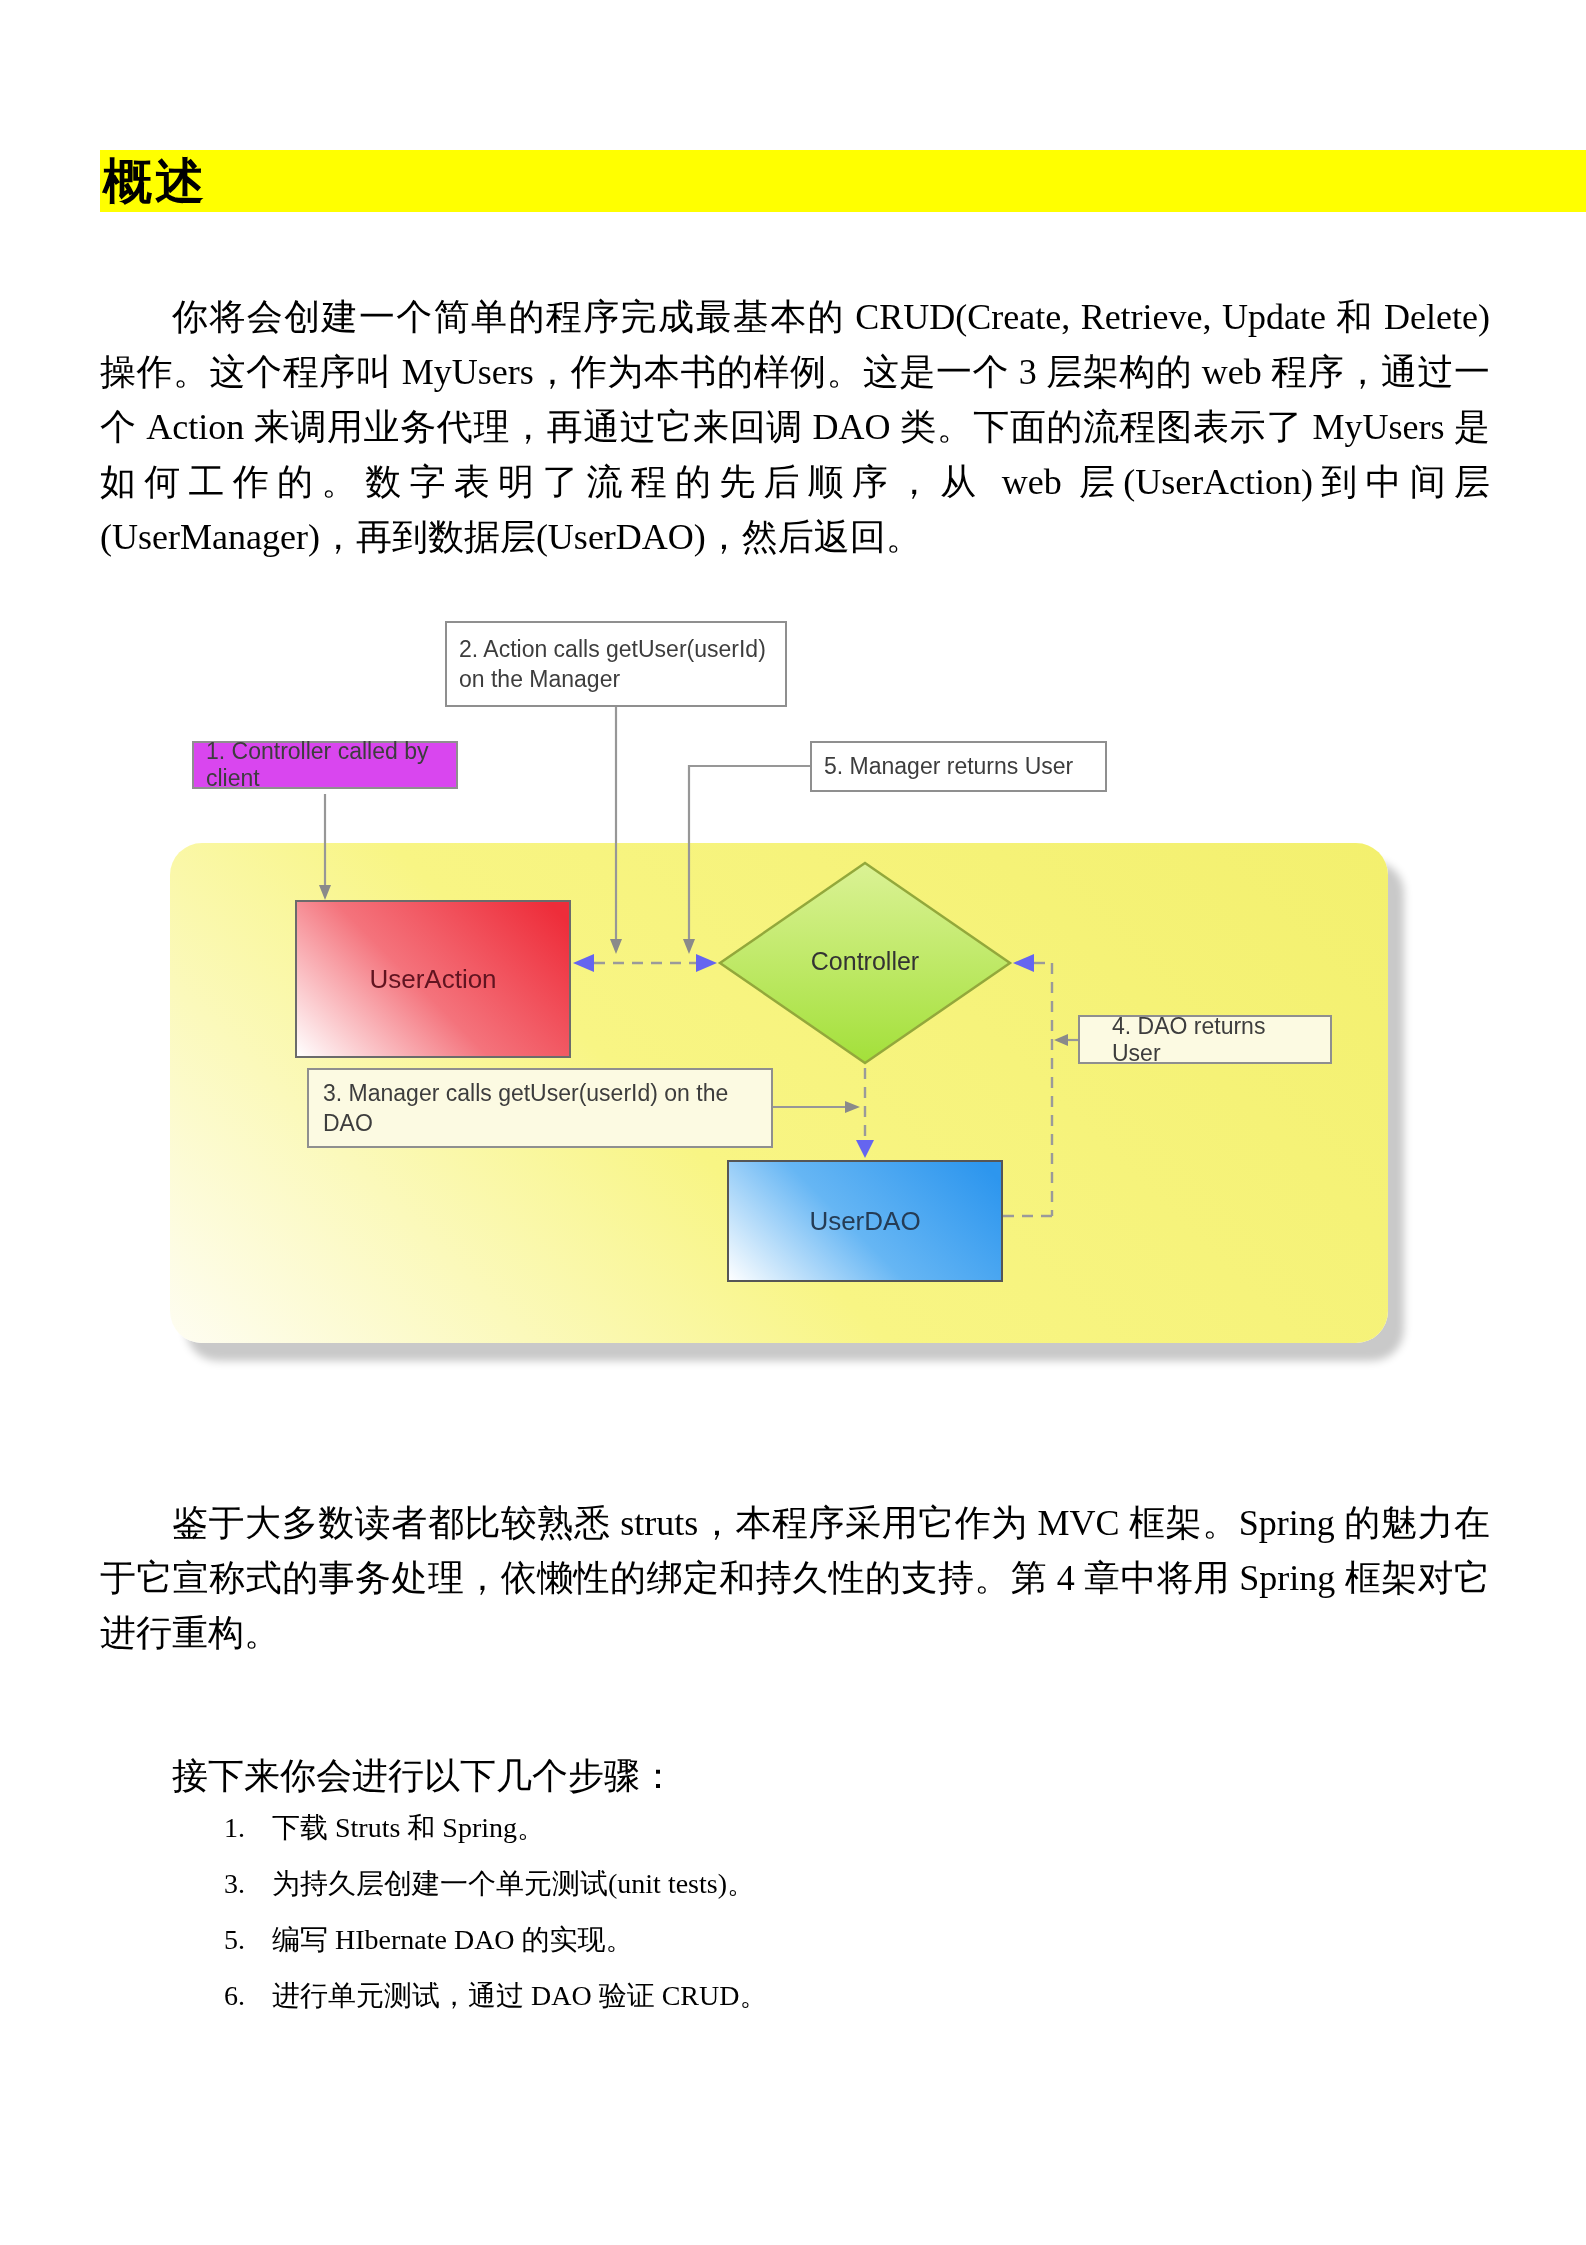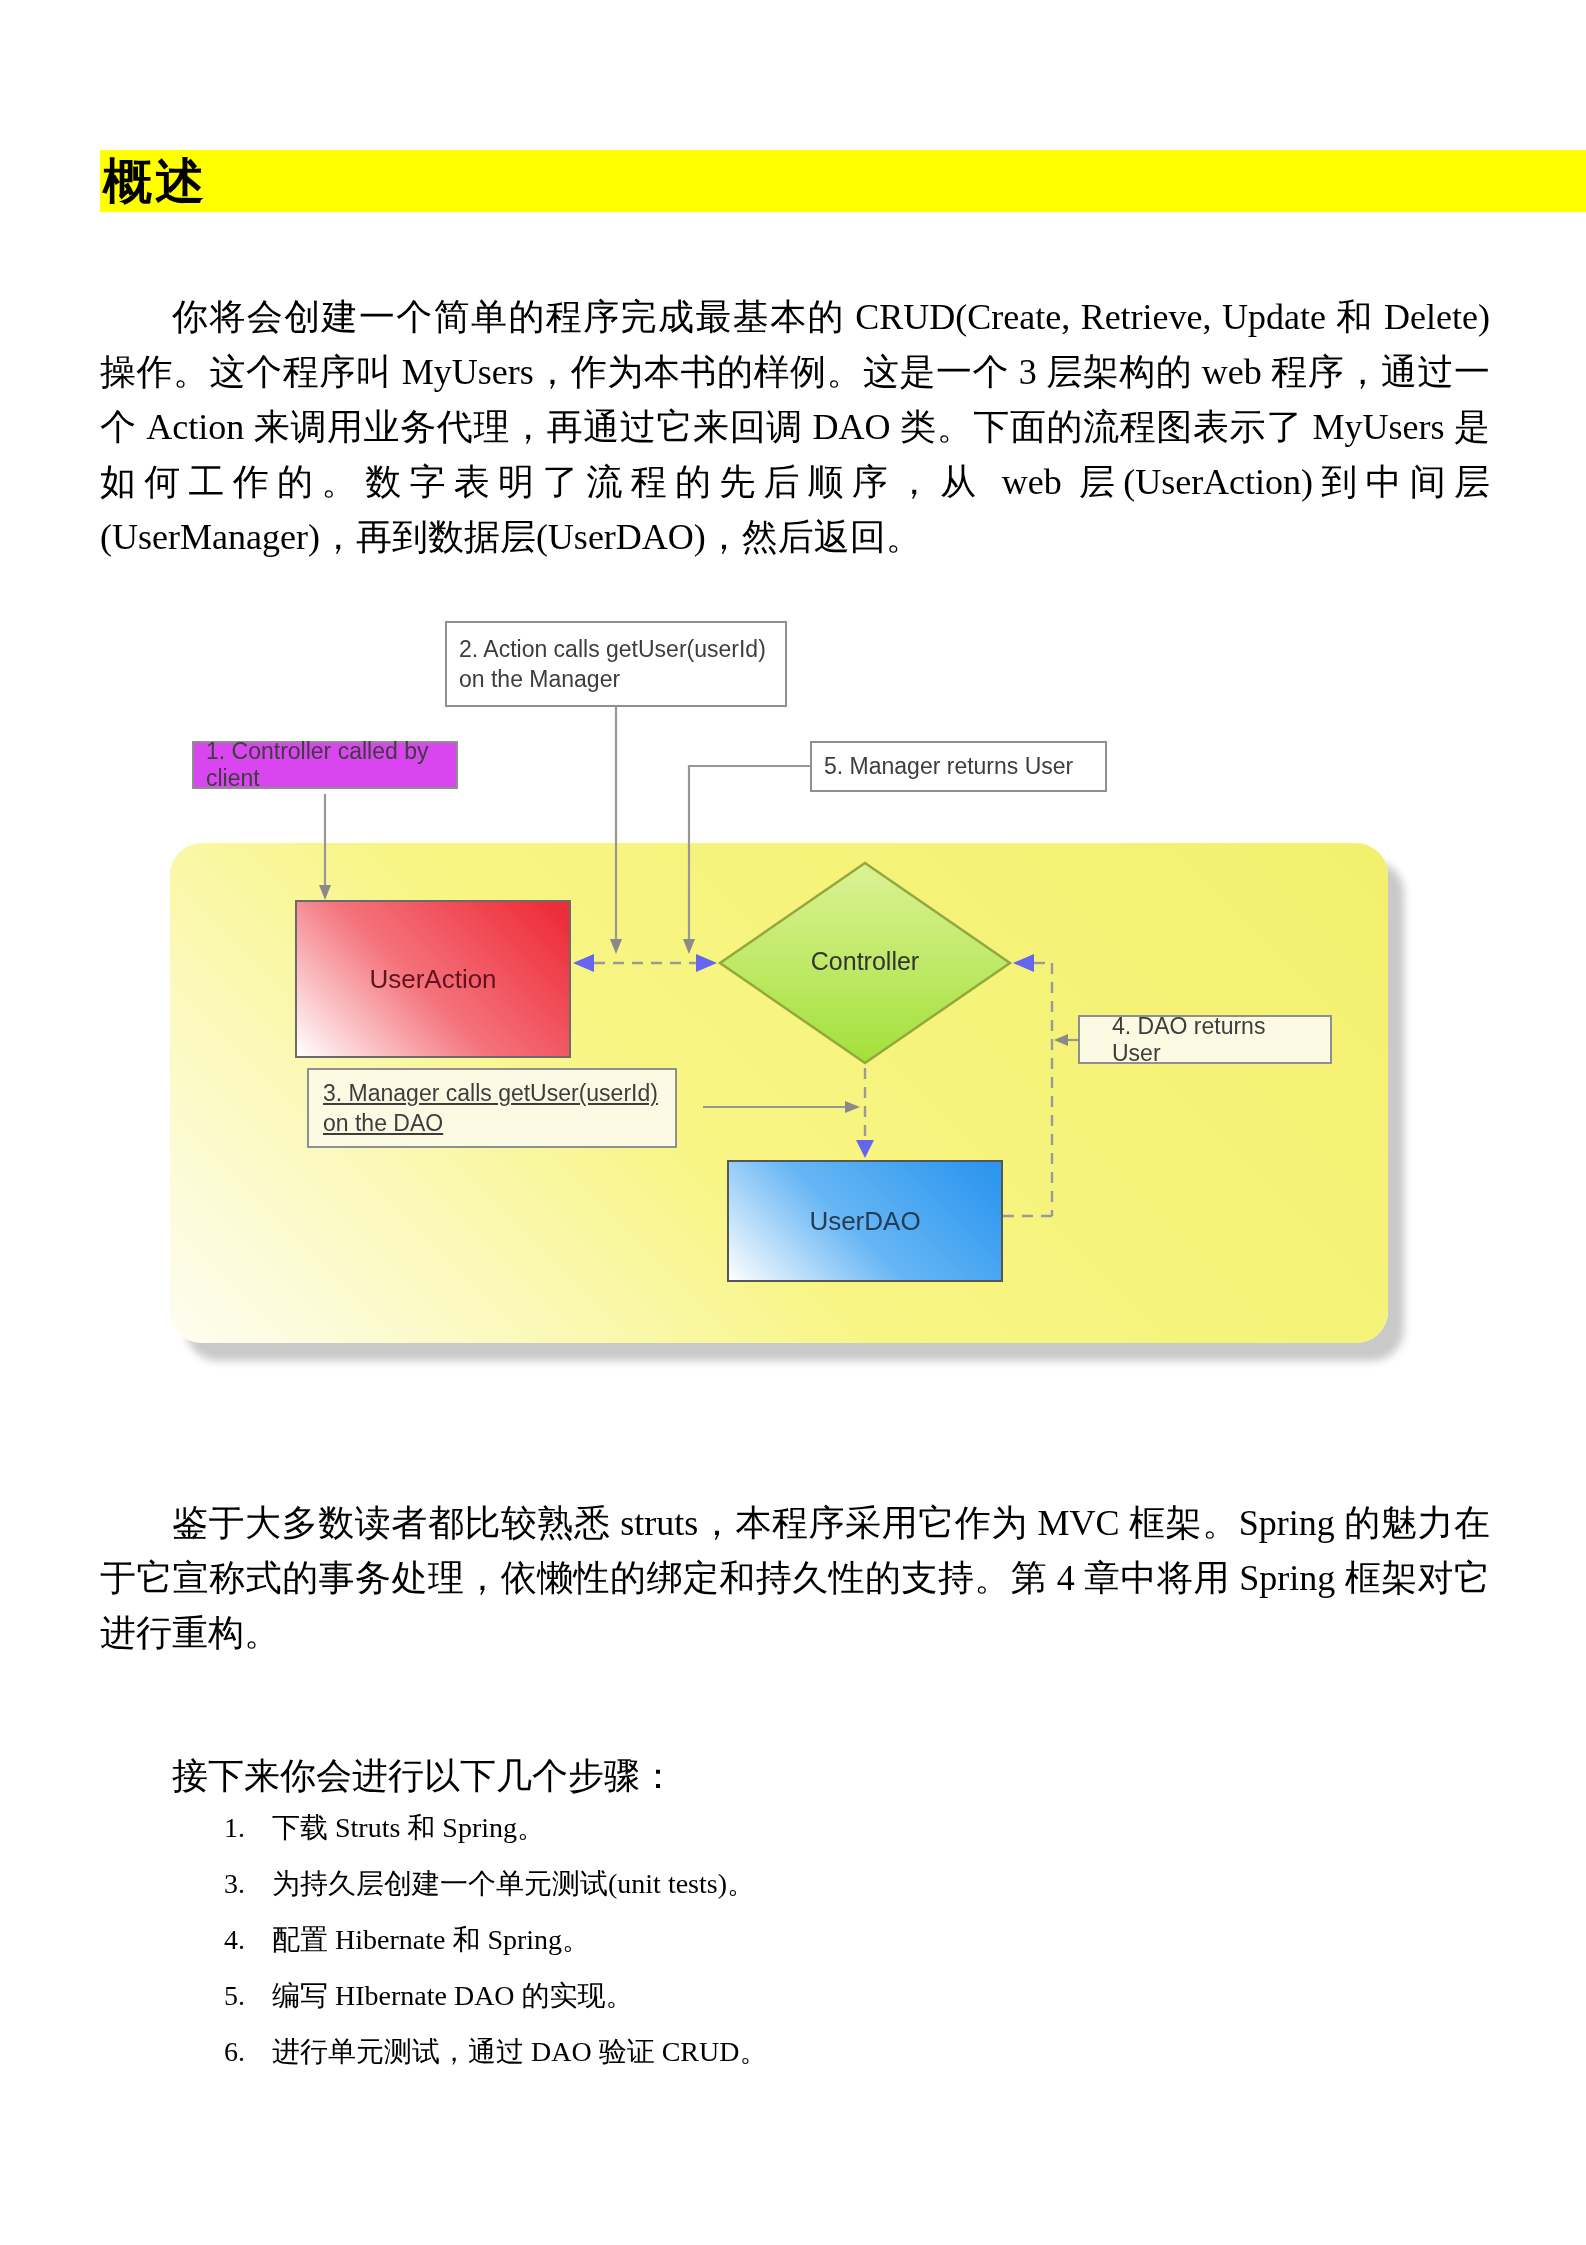--- a/index.html
+++ b/index.html
@@ -46,21 +46,21 @@
   .ah-blue { fill:#6565f0; }
 
   .callout {
     position:absolute; box-sizing:border-box; border:2px solid #8f8f8f;
     font-family:"Liberation Sans","DejaVu Sans",sans-serif; color:#3d3d3d;
     display:flex; align-items:center; font-size:23px;
   }
   .c1 { left:192px;  top:741px;  width:266px; height:48px; background:#d946ef; padding:0 12px; }
   .c2 { left:445px;  top:621px;  width:342px; height:86px; background:#ffffff; padding:0 12px; line-height:30px; }
   .c5 { left:810px;  top:741px;  width:297px; height:51px; background:#ffffff; padding:0 12px; }
-  .c3 { left:307px;  top:1068px; width:370px; height:80px; background:#fcfae2; padding:0 14px; line-height:30px;text-decoration:underline; }
+  .c3 { left:307px;  top:1068px; width:466px; height:80px; background:#fcfae2; padding:0 14px; line-height:30px; }
   .c4 { left:1078px; top:1015px; width:254px; height:49px; background:#fcfae2; padding:0 32px; }
 
   .node {
     position:absolute; box-sizing:border-box;
     display:flex; align-items:center; justify-content:center;
     font-family:"Liberation Sans","DejaVu Sans",sans-serif; font-size:26px;
   }
   .node-action {
     left:295px; top:900px; width:276px; height:158px;
     border:2px solid #6b6b6b; color:#611420;
@@ -136,18 +136,17 @@
   <div class="node node-action">UserAction</div>
   <div class="diamond-label">Controller</div>
   <div class="node node-dao">UserDAO</div>
 
   <p class="body-para p2">鉴于大多数读者都比较熟悉 struts，本程序采用它作为 MVC 框架。Spring 的魅力在于它宣称式的事务处理，依懒性的绑定和持久性的支持。第 4 章中将用 Spring 框架对它进行重构。</p>
   <p class="body-para p3">接下来你会进行以下几个步骤：</p>
 
   <ol class="steps">
     <li><span class="num">1.</span><span class="txt">下载 Struts 和 Spring。</span></li>
     <li><span class="num">3.</span><span class="txt">为持久层创建一个单元测试(unit tests)。</span></li>
-    <li><span class="num">4.</span><span class="txt">配置 Hibernate 和 Spring。</span></li>
     <li><span class="num">5.</span><span class="txt">编写 HIbernate DAO 的实现。</span></li>
     <li><span class="num">6.</span><span class="txt">进行单元测试，通过 DAO 验证 CRUD。</span></li>
   </ol>
 
 </div>
 
 </body></html>

